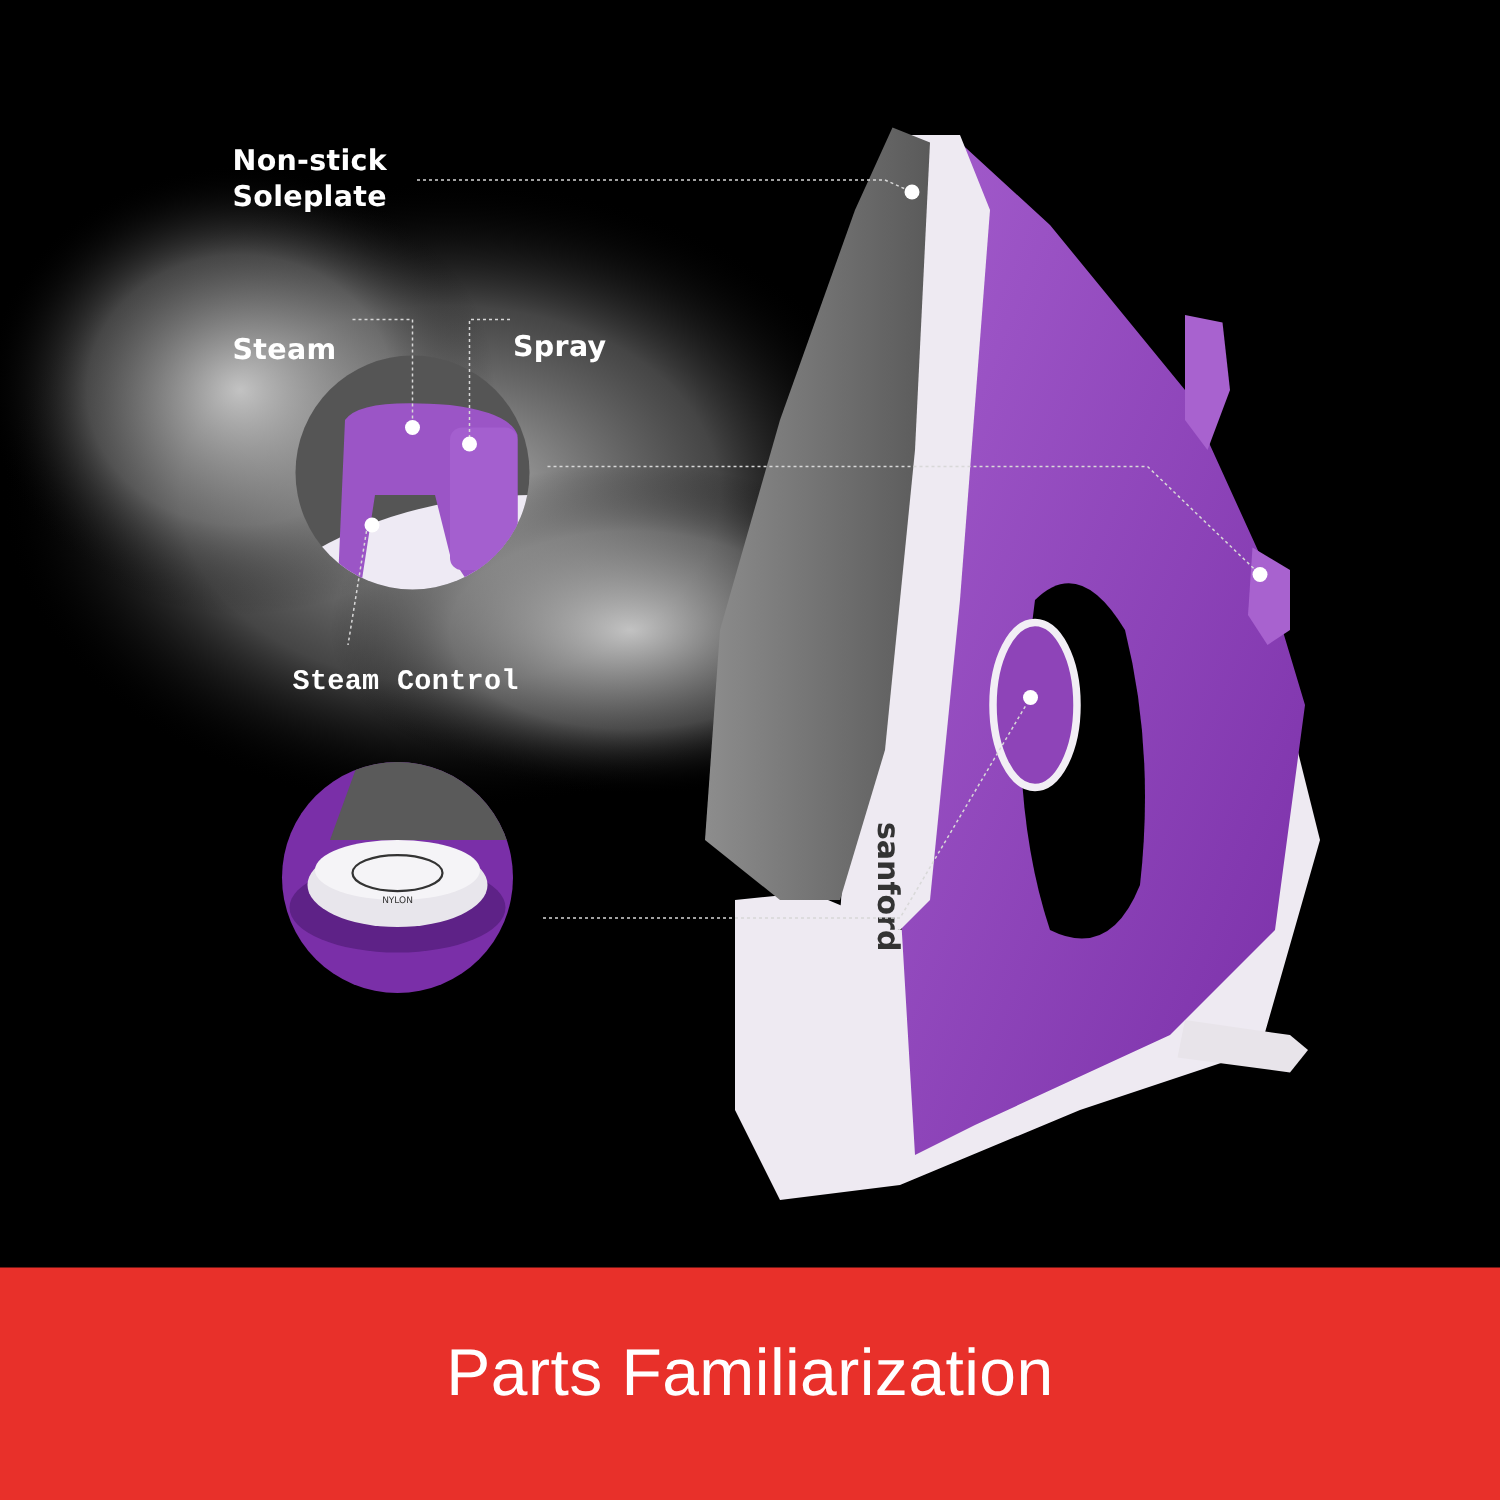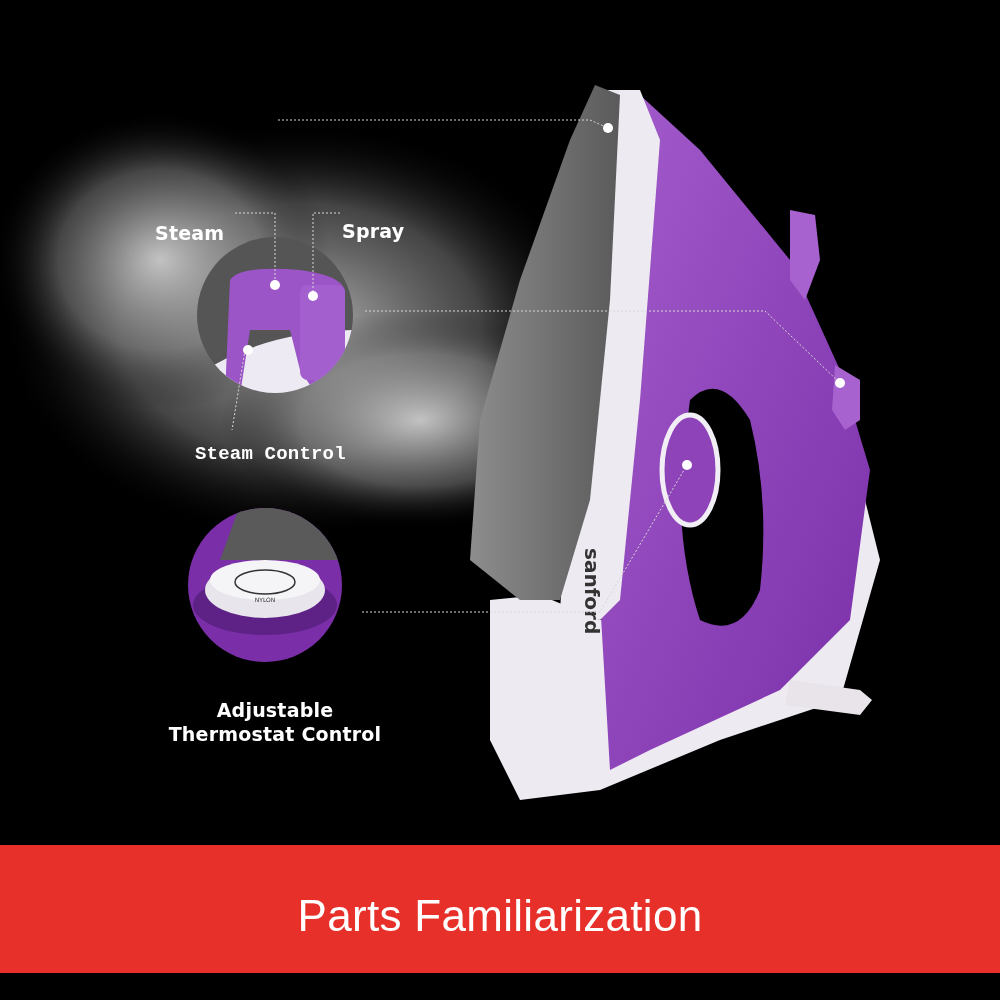--- a/index.html
+++ b/index.html
@@ -2,21 +2,21 @@
 <html><head>
 <meta charset="utf-8">
 <style>
   html, body { margin:0; padding:0; }
   body { width:1000px; height:1000px; background:#000; overflow:hidden; position:relative;
          font-family:"DejaVu Sans", sans-serif; }
   .stage { position:absolute; left:0; top:0; width:1000px; height:845px; background:#000; overflow:hidden; }
   svg.art { position:absolute; left:0; top:0; }
   .label { position:absolute; color:#fff; font-weight:bold; font-size:19px; line-height:24px; letter-spacing:0.2px; }
   .label.center { text-align:center; }
-  .banner { position:absolute; left:0; top:845px; width:1000px; height:128px; background:#e8302a;
+  .banner { position:absolute; left:0; top:845px; width:1000px; height:155px; background:#e8302a;
             display:flex; align-items:flex-start; justify-content:center; }
   .banner-title { color:#fff; font-family:"Liberation Sans", sans-serif; font-size:44px;
                   margin-top:46px; letter-spacing:0.3px; }
 </style>
 </head>
 <body>
 
 <div class="stage">
   <svg class="art" width="1000" height="845" viewBox="0 0 1000 845">
     <defs>
@@ -102,24 +102,24 @@
     <g fill="#fff">
       <circle cx="608" cy="128" r="5"></circle>
       <circle cx="275" cy="285" r="5"></circle>
       <circle cx="313" cy="296" r="5"></circle>
       <circle cx="248" cy="350" r="5"></circle>
       <circle cx="840" cy="383" r="5"></circle>
       <circle cx="687" cy="465" r="5"></circle>
     </g>
   </svg>
 
+  <div class="label" style="left:155px; top:95px;">
+    <div>Non-stick</div>
+    <div>Soleplate</div>
+  </div>
   <div class="label" style="left:155px; top:201px;margin-top:20px;">Steam</div>
   <div class="label" style="left:342px; top:219px;">Spray</div>
   <div class="label" style="left:195px; top:442px;font-family:Liberation Mono, monospace;">Steam Control</div>
-  <div class="label center" style="left:160px; top:698px; width:230px;">
-    <div>Adjustable</div>
-    <div>Thermostat Control</div>
-  </div>
 </div>
 
 <div class="banner">
   <div class="banner-title">Parts Familiarization</div>
 </div>
 
 </body></html>

